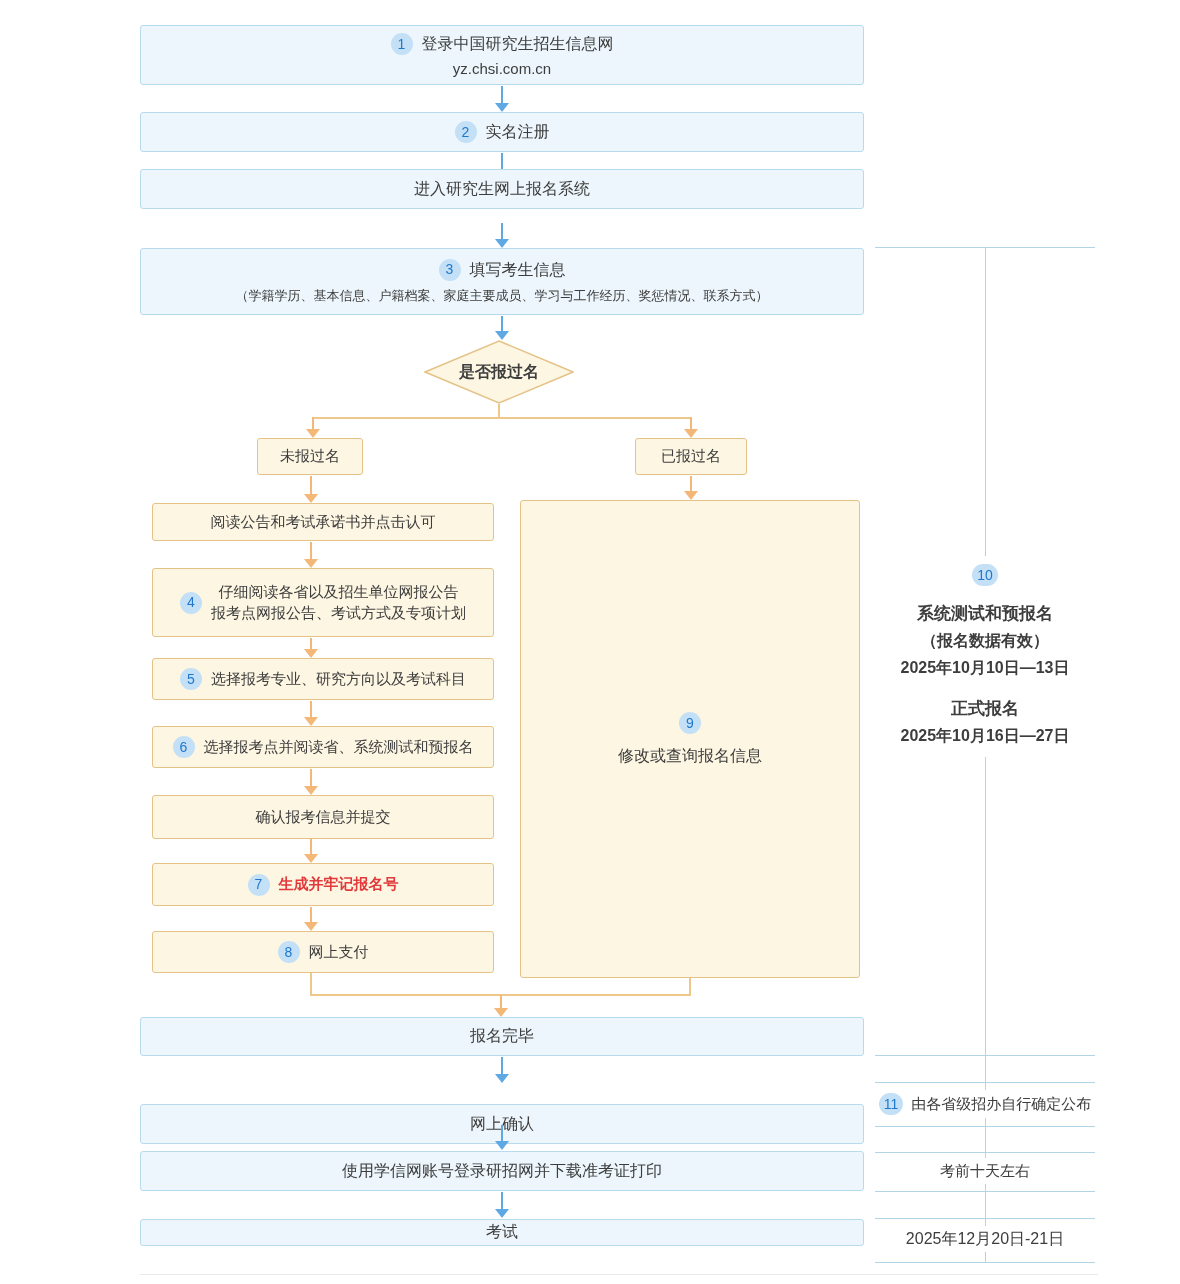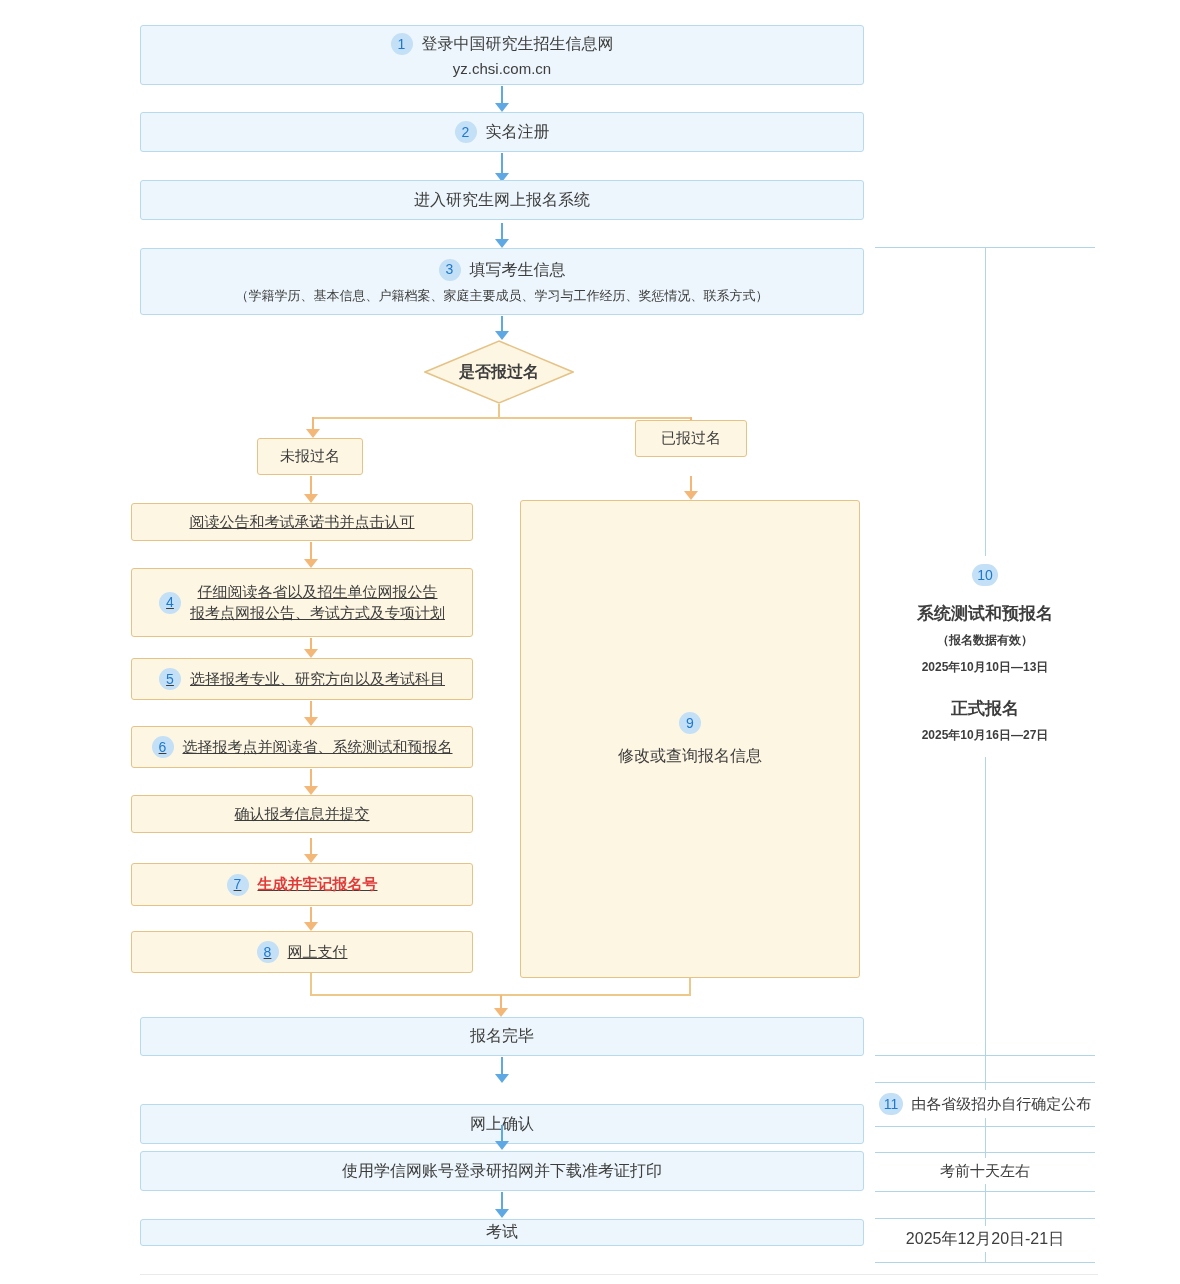--- a/index.html
+++ b/index.html
@@ -9,21 +9,21 @@
   }
   html,body{margin:0;padding:0;background:#fff;}
   body{font-family:"Liberation Sans","DejaVu Sans",sans-serif;color:var(--text);}
   .canvas{position:relative;width:1180px;height:1284px;background:#fff;overflow:hidden;}
 
   .box{position:absolute;box-sizing:border-box;display:flex;flex-direction:column;
        align-items:center;justify-content:center;text-align:center;border-radius:3px;}
   .box.blue{background:var(--blue-fill);border:1px solid var(--blue-border);}
   .box.tan{background:var(--tan-fill);border:1px solid var(--tan-border);}
   .main{left:140px;width:724px;font-size:16px;}
-  .leftcol{left:131px;width:342px;font-size:15px;text-decoration:underline;}
+  .leftcol{left:152px;width:342px;font-size:15px;}
   .row{display:flex;align-items:center;justify-content:center;gap:9px;line-height:1.35;}
   .sub{font-size:15px;margin-top:5px;}
   .small2{font-size:13px;margin-top:6px;}
 
   .badge{display:inline-flex;align-items:center;justify-content:center;
          min-width:22px;height:22px;border-radius:11px;background:var(--badge-bg);
          color:var(--badge-fg);font-size:14px;padding:0 2px;box-sizing:border-box;flex:0 0 auto;}
   .badge.wide{padding:0 5px;}
 
   .redtext{color:var(--red);font-weight:700;}
@@ -45,21 +45,21 @@
   .sideline.vline{width:1px;margin-left:0;}
   .sideline.hline{height:1px;}
 
   .diamond{position:absolute;left:424px;top:340px;width:150px;height:64px;}
   .diamond .dlabel{position:absolute;inset:0;display:flex;align-items:center;justify-content:center;
                    font-size:16px;font-weight:700;}
 
   .sidebox{position:absolute;left:875px;width:220px;background:#fff;text-align:center;}
   .siderow{display:flex;align-items:center;justify-content:center;gap:8px;white-space:nowrap;
            background:#fff;font-size:15px;}
-  .note10-line{line-height:27px;font-size:12px;font-weight:600;}
+  .note10-line{line-height:27px;font-size:16px;font-weight:600;}
   .note10-title{font-size:17px;font-weight:700;line-height:27px;}
   .faintline{position:absolute;height:1px;background:#eaeaea;}
 </style>
 </head>
 <body>
 
 <div class="canvas">
 
   <div class="box blue main" style="top:25px;height:60px">
     <div class="row">
@@ -71,21 +71,21 @@
   <div class="varrow blue" style="left:502px;top:86px;height:26px"></div>
 
   <div class="box blue main" style="top:112px;height:40px">
     <div class="row">
       <span class="badge">2</span>
       <span>实名注册</span>
     </div>
   </div>
   <div class="varrow blue" style="left:502px;top:153px;height:29px"></div>
 
-  <div class="box blue main" style="top:180px;height:40px">
+  <div class="box blue main" style="top:169px;height:40px">
     <span>进入研究生网上报名系统</span>
   </div>
   <div class="varrow blue" style="left:502px;top:223px;height:25px"></div>
 
   <div class="box blue main" style="top:248px;height:67px">
     <div class="row">
       <span class="badge">3</span>
       <span>填写考生信息</span>
     </div>
     <div class="small2">（学籍学历、基本信息、户籍档案、家庭主要成员、学习与工作经历、奖惩情况、联系方式）</div>
@@ -100,21 +100,21 @@
   </div>
 
   <div class="vline tanline" style="left:499px;top:404px;height:14px"></div>
   <div class="hline tanline" style="left:312px;top:417px;width:380px"></div>
   <div class="varrow orange" style="left:313px;top:417px;height:21px"></div>
   <div class="varrow orange" style="left:691px;top:417px;height:21px"></div>
 
   <div class="box tan" style="left:257px;top:438px;width:106px;height:37px;font-size:15px">
     <span>未报过名</span>
   </div>
-  <div class="box tan" style="left:635px;top:420px;width:112px;height:37px;font-size:15px">
+  <div class="box tan" style="left:635px;top:438px;width:112px;height:37px;font-size:15px">
     <span>已报过名</span>
   </div>
 
   <div class="varrow orange" style="left:311px;top:476px;height:27px"></div>
   <div class="varrow orange" style="left:691px;top:476px;height:24px"></div>
 
   <div class="box tan leftcol" style="top:503px;height:38px">
     <span>阅读公告和考试承诺书并点击认可</span>
   </div>
   <div class="varrow orange" style="left:311px;top:542px;height:26px"></div>
@@ -139,21 +139,21 @@
   <div class="varrow orange" style="left:311px;top:701px;height:25px"></div>
 
   <div class="box tan leftcol" style="top:726px;height:42px">
     <div class="row">
       <span class="badge">6</span>
       <span>选择报考点并阅读省、系统测试和预报名</span>
     </div>
   </div>
   <div class="varrow orange" style="left:311px;top:769px;height:26px"></div>
 
-  <div class="box tan leftcol" style="top:795px;height:38px">
+  <div class="box tan leftcol" style="top:795px;height:44px">
     <span>确认报考信息并提交</span>
   </div>
   <div class="varrow orange" style="left:311px;top:838px;height:25px"></div>
 
   <div class="box tan leftcol" style="top:863px;height:43px">
     <div class="row">
       <span class="badge">7</span>
       <span class="redtext">生成并牢记报名号</span>
     </div>
   </div>

